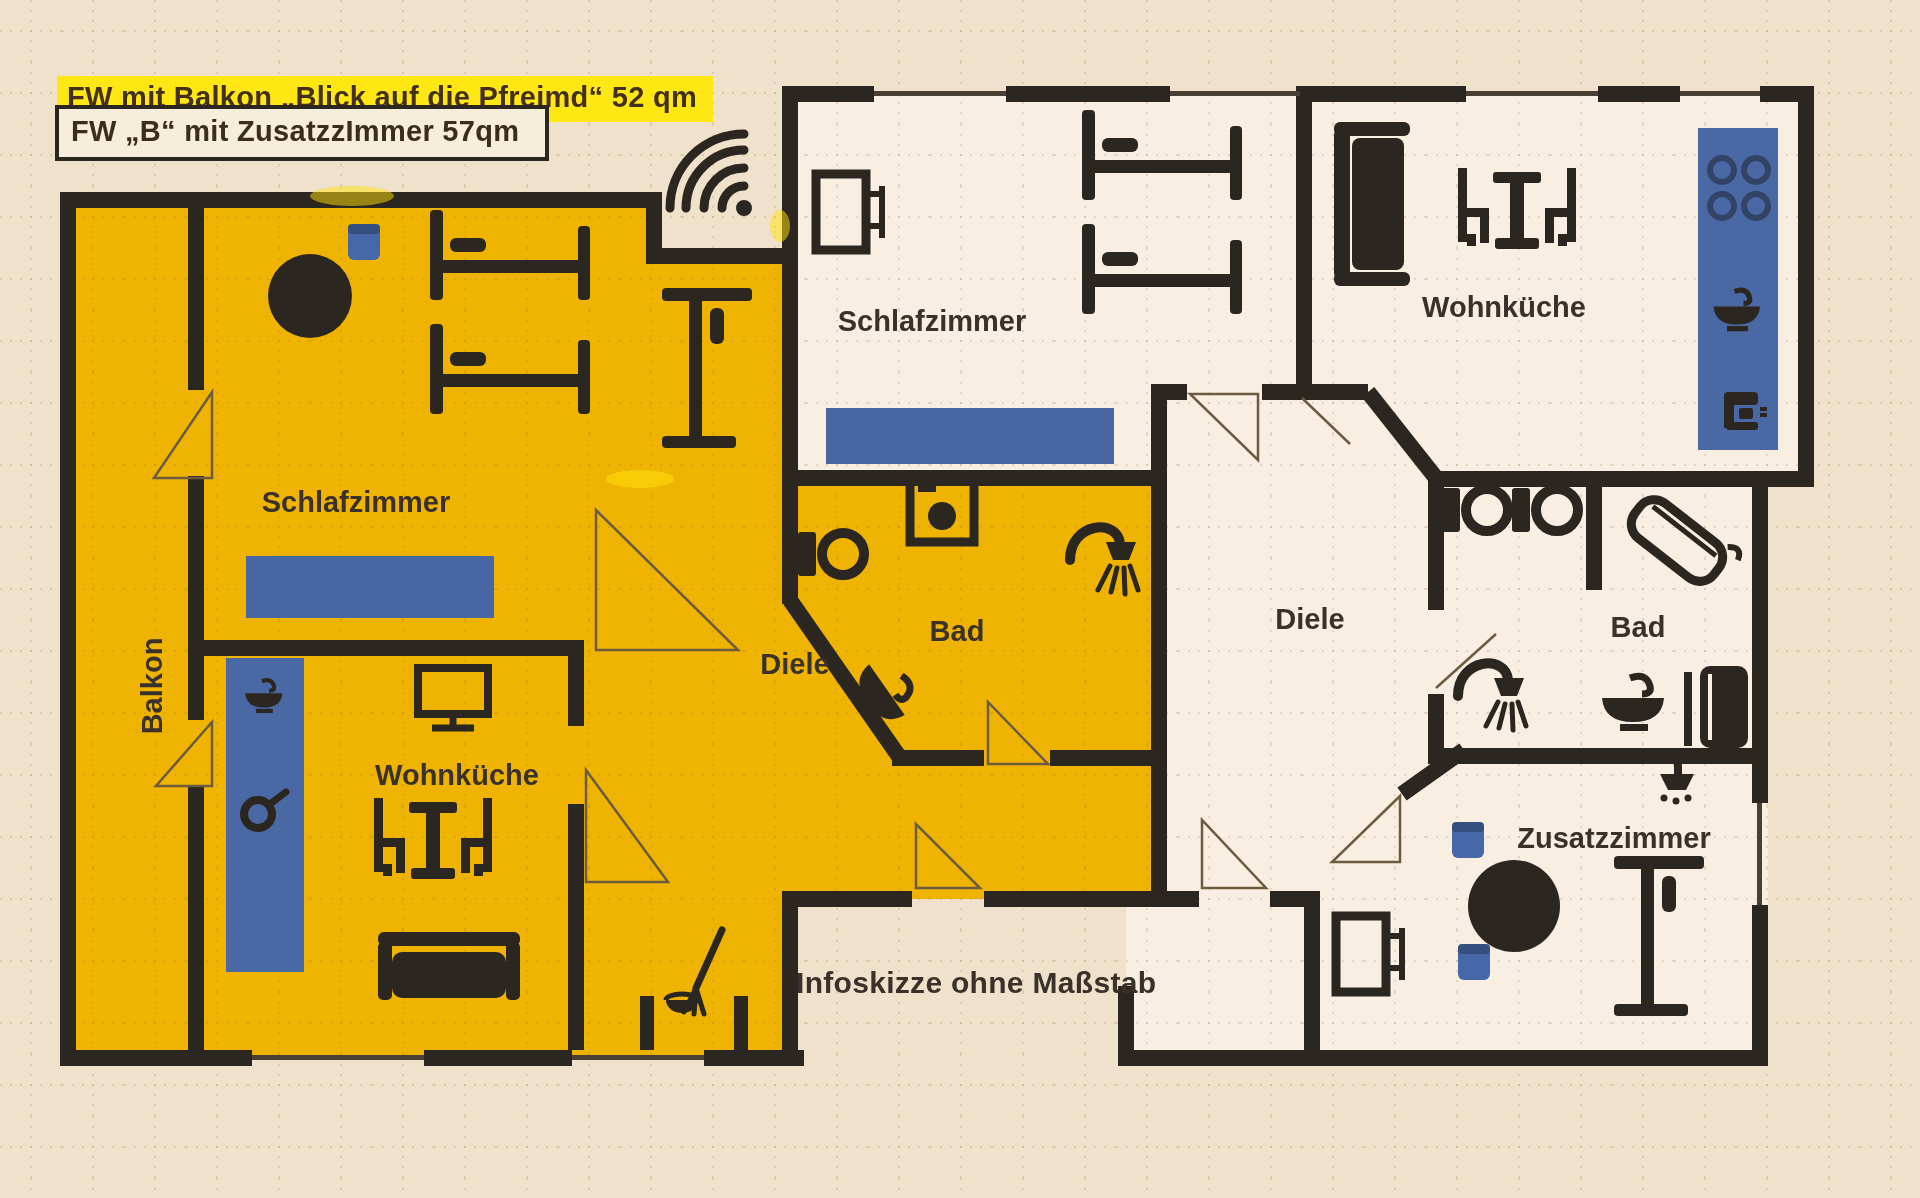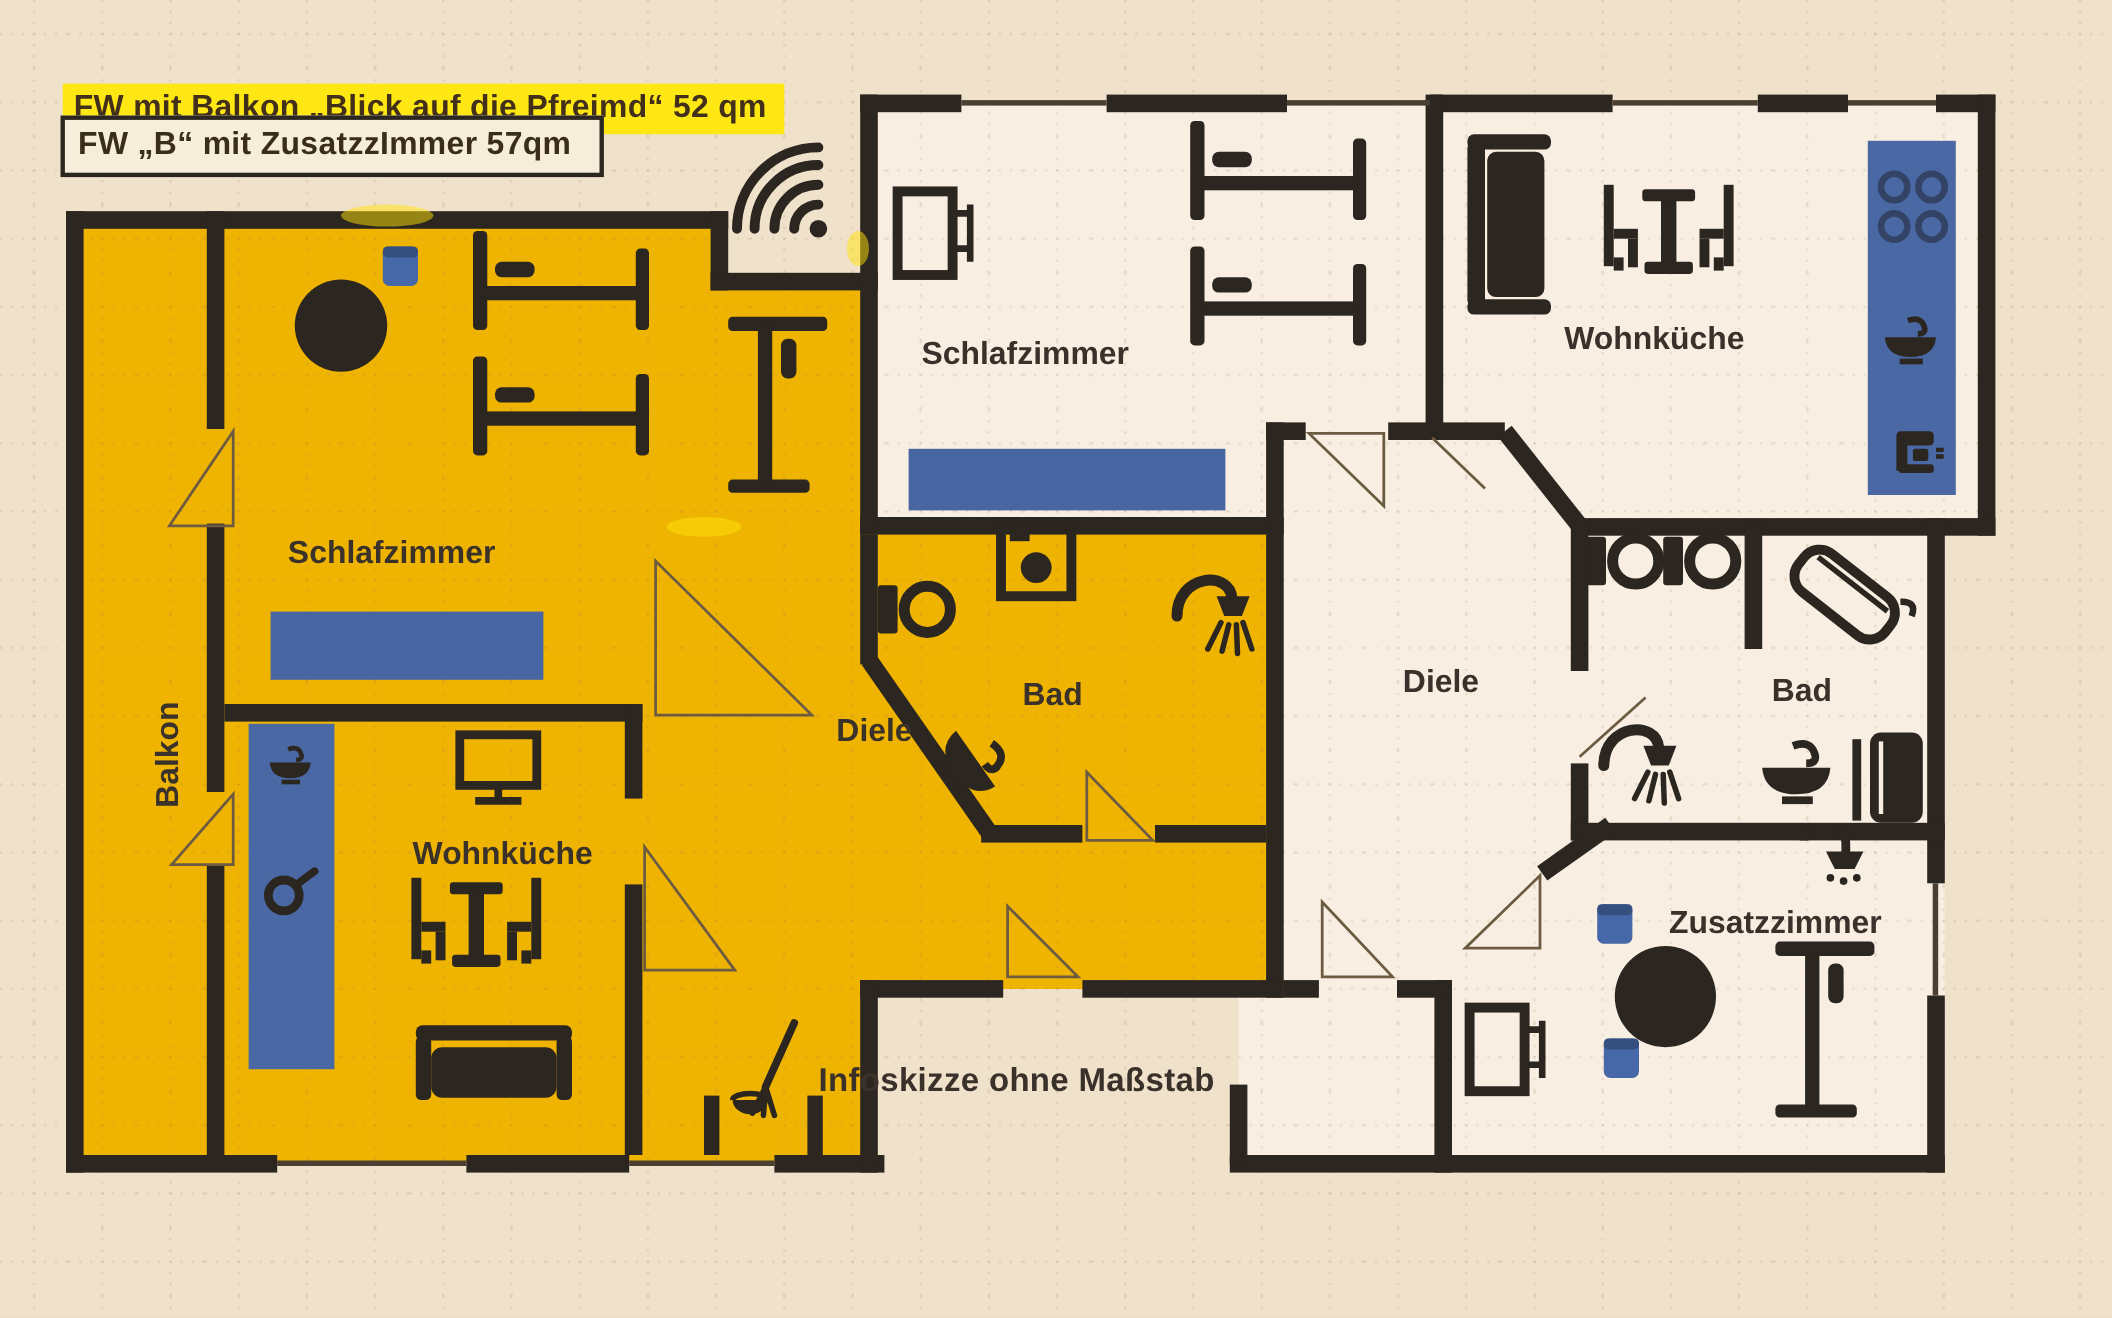--- a/index.html
+++ b/index.html
@@ -15,21 +15,21 @@
     font-size:29px;font-weight:700;letter-spacing:.3px;
     padding:5px 16px 8px 10px;white-space:nowrap;margin-top:36px;
   }
   .title-box{
     position:absolute;left:55px;top:105px;
     background:#f6edda;border:4px solid #2c2620;color:#3a2d1b;
     font-size:29px;font-weight:600;letter-spacing:.3px;
     padding:6px 26px 9px 12px;white-space:nowrap;text-align:center;
   }
   .footer-note{
-    position:absolute;left:744px;top:966px;
+    position:absolute;left:796px;top:966px;
     color:#3a322a;font-size:30px;font-weight:600;letter-spacing:.3px;
     white-space:nowrap;
   }
   .room-label{
     font-family:"Liberation Sans",sans-serif;
     font-size:29px;font-weight:600;fill:#39312a;
   }
 </style>
 </head>
 <body>

